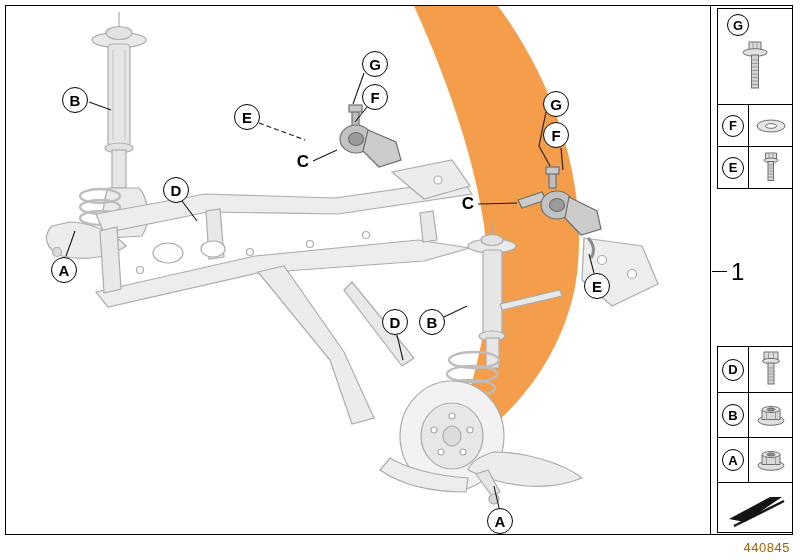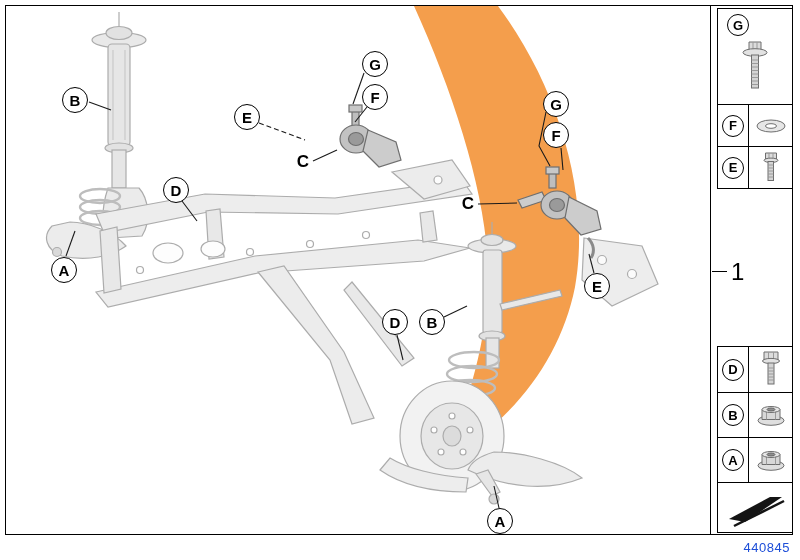--- a/index.html
+++ b/index.html
@@ -58,21 +58,21 @@
 
   .kit-line {
     position:absolute; left:712px; top:271px; width:15px; height:0;
     border-top:1.5px solid #000;
   }
   .kit-num {
     position:absolute; left:731px; top:258px; font-size:24px; line-height:28px;
     color:#000; z-index:6;
   }
   .part-number {
-    position:absolute; right:10px; top:540px; font-size:13px; color:#1d4ed8;
+    position:absolute; right:10px; top:540px; font-size:13px; color:#a16207;
     letter-spacing:0.5px; z-index:6;
   }
 </style>
 </head>
 <body>
 
 <div class="stage">
 
   <div class="outer-frame"></div>
   <div class="divider-v"></div>

